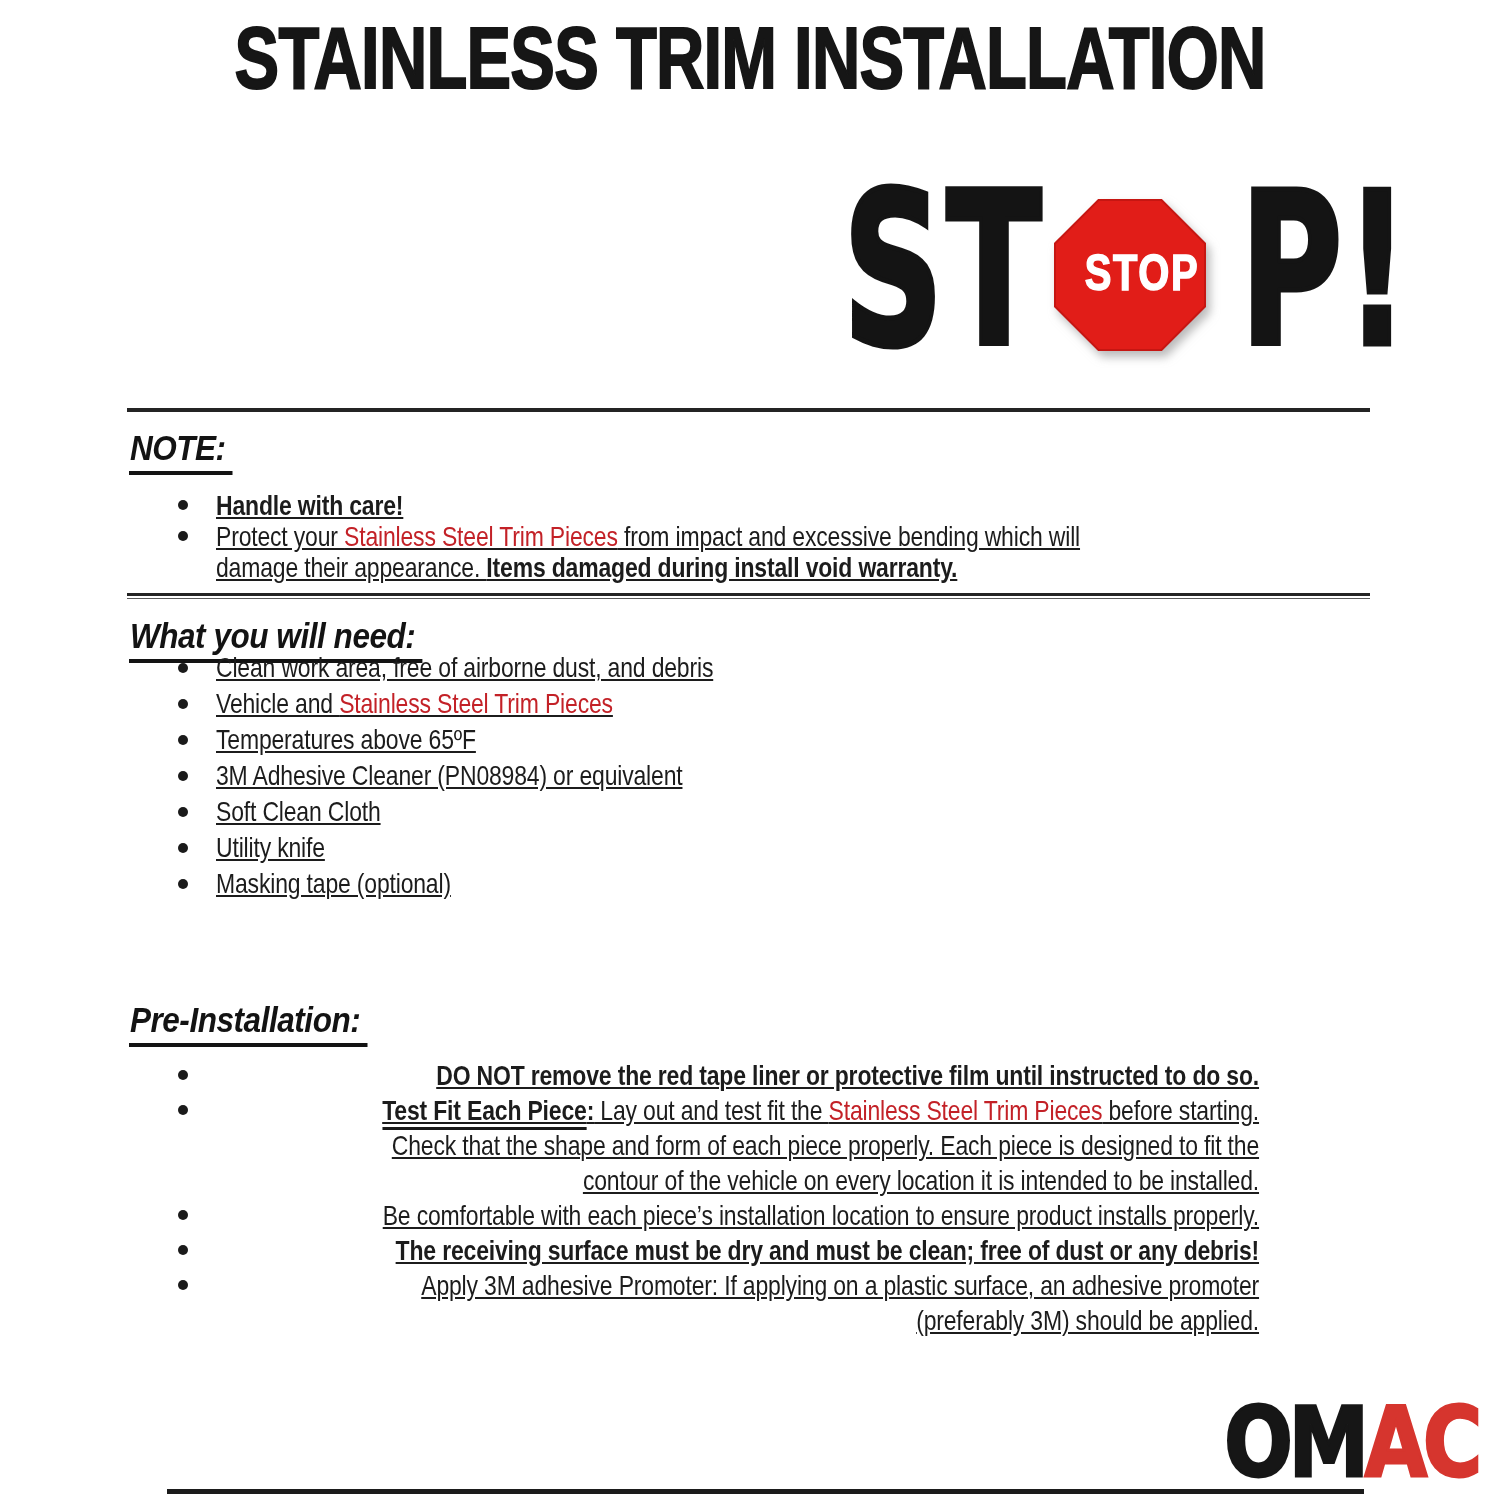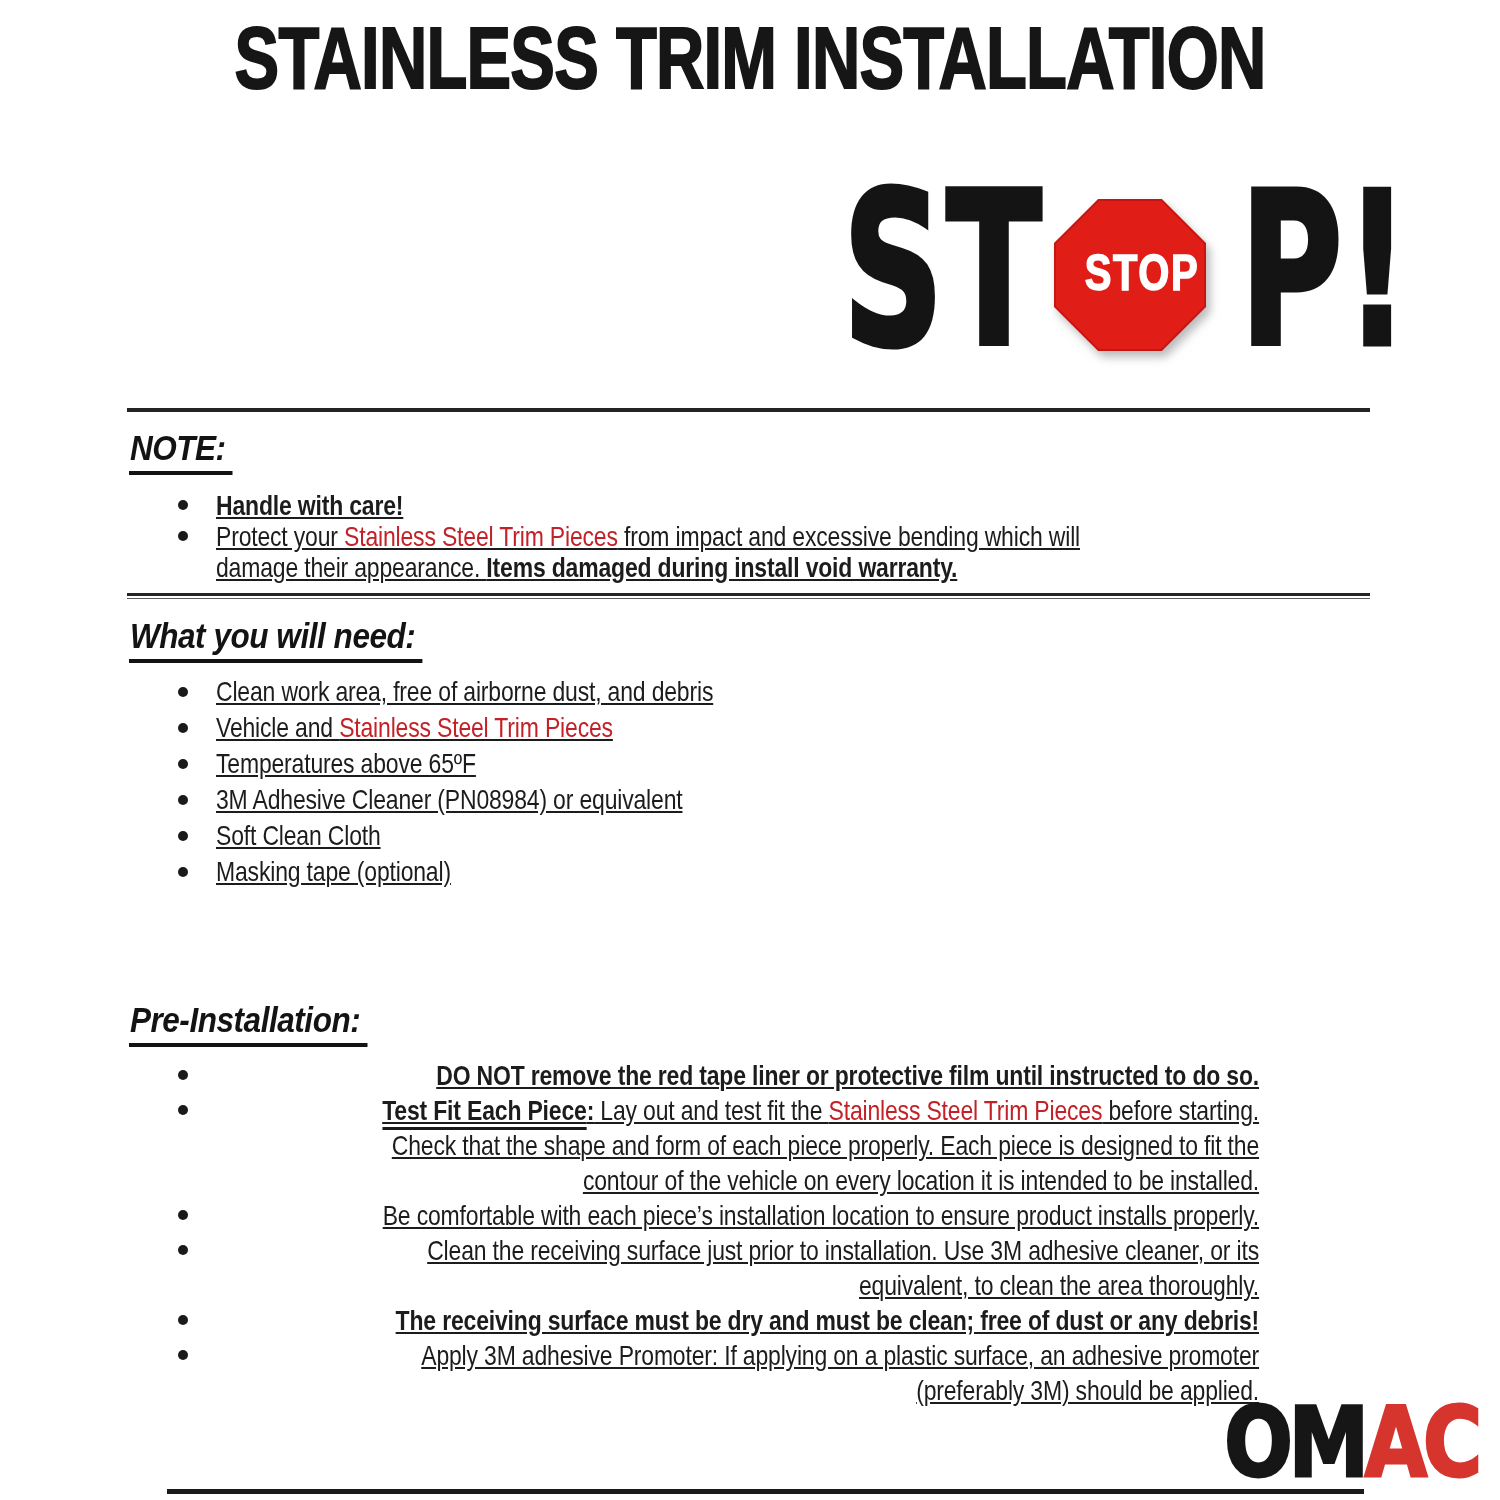--- a/index.html
+++ b/index.html
@@ -70,21 +70,21 @@
     letter-spacing:-0.5px;
     transform:scaleX(0.9);transform-origin:0 100%;
     white-space:nowrap;
   }
   #noteH{top:428px;left:129px;}
   #needH{top:616px;left:129px;}
   #preH{top:1000px;left:129px;}
   
   .list{position:absolute;left:128px;width:1360px;text-decoration:underline;--btop:13px;}
   #noteList{top:490px;}
-  #needList{top:674px;}
+  #needList{top:650px;}
   #preList{top:1058px;text-align:right;}
   .li{position:relative;padding-left:88px;}
   #noteList .li{line-height:31px;}
   #noteList{--btop:10px;}
   #needList .li{line-height:36px;}
   #preList .li{line-height:35px;}
   #preList{--btop:12px;}
   .li::before{
     content:"";position:absolute;left:50px;top:var(--btop);
     width:10px;height:10px;border-radius:50%;background:#1a1a1a;
@@ -168,20 +168,23 @@
     <div class="li">
       <div class="ln"><span>Temperatures above 65ºF</span></div>
     </div>
     <div class="li">
       <div class="ln"><span>3M Adhesive Cleaner (PN08984) or equivalent</span></div>
     </div>
     <div class="li">
       <div class="ln"><span>Soft Clean Cloth</span></div>
     </div>
     <div class="li">
+      <div class="ln"><span>Utility knife</span></div>
+    </div>
+    <div class="li">
       <div class="ln"><span>Masking tape (optional)</span></div>
     </div>
   </div>
 
   <div class="secH" id="preH">Pre-Installation:</div>
 
   <div class="list" id="preList">
     <div class="li">
       <div class="ln"><span class="b">DO NOT remove the red tape liner or protective film until instructed to do so.</span></div>
     </div>
@@ -189,24 +192,20 @@
       <div class="ln">
         <span class="bu">Test Fit Each Piece</span><span class="b">:</span><span> Lay out and test fit the </span><span class="r">Stainless Steel Trim Pieces</span><span> before starting.</span>
       </div>
       <div class="ln"><span>Check that the shape and form of each piece properly. Each piece is designed to fit the</span></div>
       <div class="ln"><span>contour of the vehicle on every location it is intended to be installed.</span></div>
     </div>
     <div class="li">
       <div class="ln"><span>Be comfortable with each piece’s installation location to ensure product installs properly.</span></div>
     </div>
     <div class="li">
-      <div class="ln"><span>Clean the receiving surface just prior to installation. Use 3M adhesive cleaner, or its</span></div>
-      <div class="ln"><span>equivalent, to clean the area thoroughly.</span></div>
-    </div>
-    <div class="li">
       <div class="ln"><span class="b">The receiving surface must be dry and must be clean; free of dust or any debris!</span></div>
     </div>
     <div class="li">
       <div class="ln"><span>Apply 3M adhesive Promoter: If applying on a plastic surface, an adhesive promoter</span></div>
       <div class="ln"><span>(preferably 3M) should be applied.</span></div>
     </div>
   </div>
 
   <div id="logo">
     <span class="lb">OM</span><span class="lr">AC</span>

